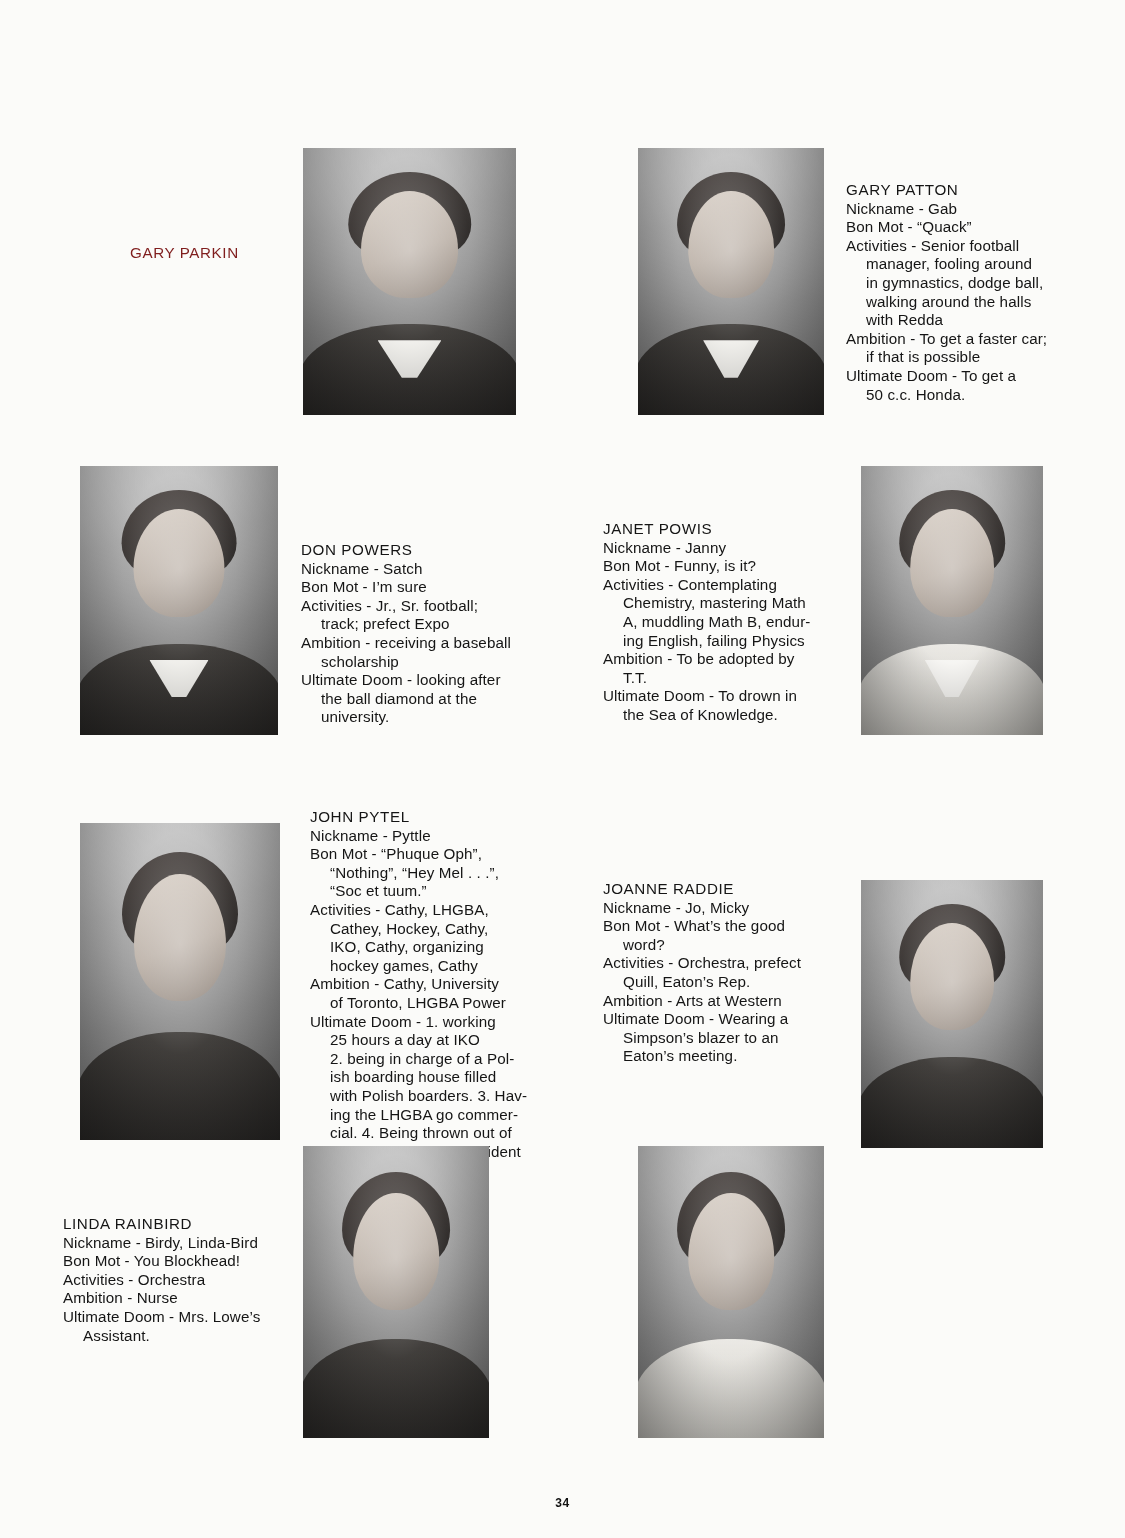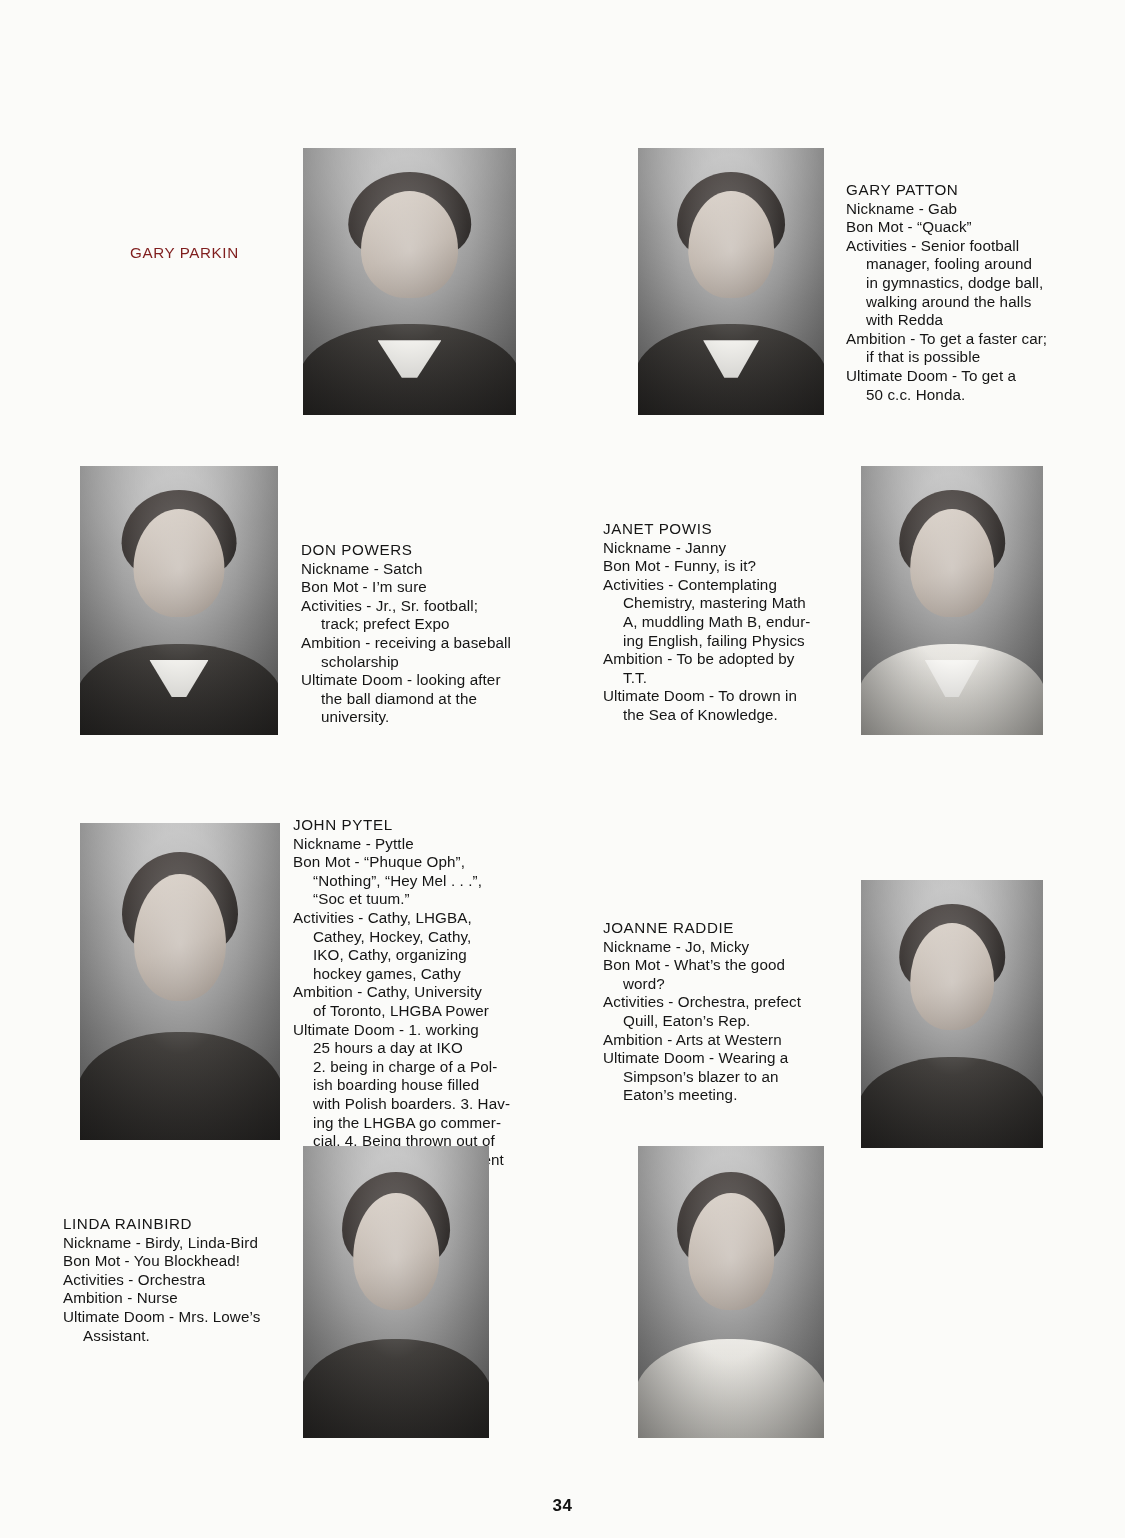--- a/index.html
+++ b/index.html
@@ -103,21 +103,21 @@
     position: absolute;
     font-size: 15.2px;
     letter-spacing: 0.6px;
     color: #7f1d1d;
   }
   .folio {
     position: absolute;
     left: 0;
     right: 0;
     text-align: center;
-    font-size: 17px;
+    font-size: 12px;
     font-weight: bold;
     letter-spacing: 0.5px;
     color: #111;
   }
 </style>
 </head>
 <body>
 
 <div class="page">
 
@@ -202,21 +202,21 @@
   </div>
 
   <div class="photo" style="left:80px; top:823px; width:200px; height:317px;">
     <div class="bg"></div>
       <div class="hair"></div>
       <div class="head"></div>
     <div class="body"></div>
       <div class="vignette"></div>
   </div>
 
-  <div class="entry" id="entry-4" style="left:293px; top:808px; width:252px;margin-top:8px;">
+  <div class="entry" id="entry-4" style="left:310px; top:808px; width:252px;">
       <p class="name">JOHN PYTEL</p>
       <p>Nickname - Pyttle</p>
       <p>Bon Mot - “Phuque Oph”,</p>
       <p class="indent">“Nothing”, “Hey Mel . . .”,</p>
       <p class="indent">“Soc et tuum.”</p>
       <p>Activities - Cathy, LHGBA,</p>
       <p class="indent">Cathey, Hockey, Cathy,</p>
       <p class="indent">IKO, Cathy, organizing</p>
       <p class="indent">hockey games, Cathy</p>
       <p>Ambition - Cathy, University</p>
@@ -225,21 +225,21 @@
       <p class="indent">25 hours a day at IKO</p>
       <p class="indent">2. being in charge of a Pol-</p>
       <p class="indent">ish boarding house filled</p>
       <p class="indent">with Polish boarders. 3. Hav-</p>
       <p class="indent">ing the LHGBA go commer-</p>
       <p class="indent">cial. 4. Being thrown out of</p>
       <p class="indent">the LHGBA by the president</p>
       <p class="indent">Wayne Pike.</p>
     </div>
 
-  <div class="entry" id="entry-5" style="left:603px; top:880px; width:250px;margin-top:39px;">
+  <div class="entry" id="entry-5" style="left:603px; top:880px; width:250px;">
       <p class="name">JOANNE RADDIE</p>
       <p>Nickname - Jo, Micky</p>
       <p>Bon Mot - What’s the good</p>
       <p class="indent">word?</p>
       <p>Activities - Orchestra, prefect</p>
       <p class="indent">Quill, Eaton’s Rep.</p>
       <p>Ambition - Arts at Western</p>
       <p>Ultimate Doom - Wearing a</p>
       <p class="indent">Simpson’s blazer to an</p>
       <p class="indent">Eaton’s meeting.</p>

